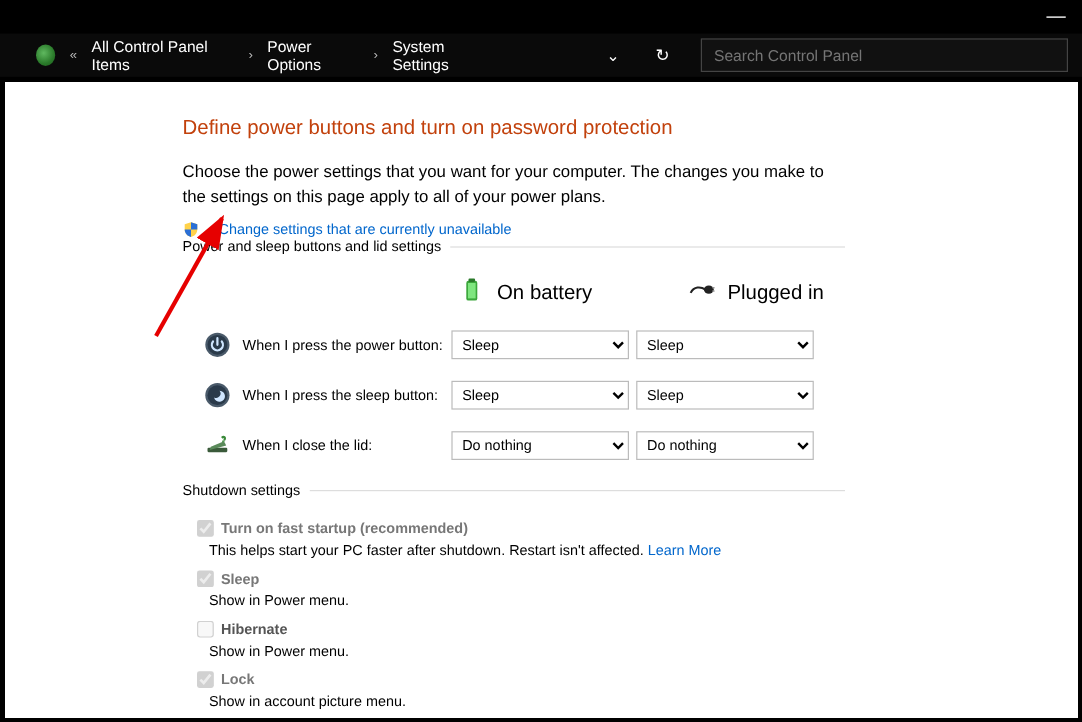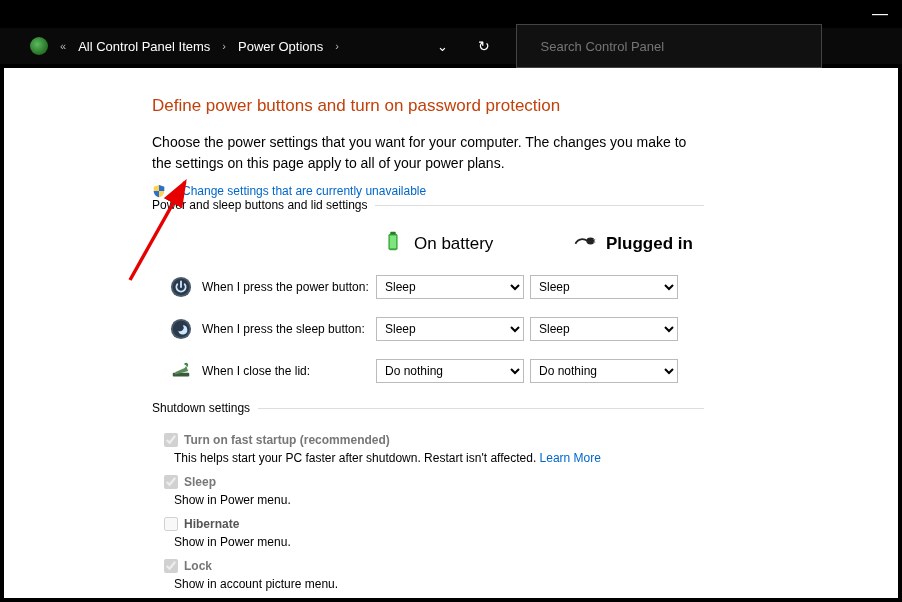--- a/index.html
+++ b/index.html
@@ -35,25 +35,25 @@
       border-radius: 50%;
       position: relative;
     }
     .breadcrumb-sep { color: #bbb; margin: 0 4px; font-size: 11px; }
     .breadcrumb-item { color: #fff; font-size: 13px; cursor: pointer; }
     .nav-chev { color: #fff; margin-left: 80px; font-size: 13px; padding: 0 6px; cursor: pointer; }
     .refresh-btn { color: #fff; font-size: 14px; padding: 0 8px; cursor: pointer; margin-left: 8px; }
     .search-box {
       margin-left: 10px;
       flex: 0 0 306px;
-      height: 44px;
+      height: 28px;
       border: 1px solid #444;
       background: #111;
       color: #4d7c0f;
-      padding: 0 24px;
+      padding: 0 10px;
       font-size: 13px;
       outline: none;
     }
     .content-frame {
       position: absolute;
       top: 68px; left: 4px; right: 4px; bottom: 4px;
       background: #fff;
       overflow: auto;
     }
     .content {
@@ -97,21 +97,21 @@
       align-items: center;
       margin-bottom: 18px;
     }
     .row-icon { width: 30px; display: flex; justify-content: center; margin-left: 14px; }
     .row-label { flex: 0 0 180px; font-size: 12px; padding-left: 6px; }
     .col-header {
       display: flex; align-items: center; gap: 10px;
       font-size: 17px;
     }
     .col-b { flex: 0 0 154px; margin-left: 230px; }
-    .col-p { flex: 0 0 154px; margin-left: 20px; font-weight: bold; }
+    .col-p { flex: 0 0 154px; margin-left: 20px; }
     select.dd {
       width: 148px;
       height: 24px;
       border: 1px solid #bbb;
       font-size: 12px;
       padding: 2px 4px;
       background: #fff;
       margin-right: 6px;
     }
     .shutdown-block { margin-top: 10px; }
@@ -138,20 +138,21 @@
   <span class="min-btn">—</span>
 </div>
 
 <div class="nav-bar">
   <span class="cp-icon"></span>
   <span class="breadcrumb-sep">«</span>
   <span class="breadcrumb-item">All Control Panel Items</span>
   <span class="breadcrumb-sep">›</span>
   <span class="breadcrumb-item">Power Options</span>
   <span class="breadcrumb-sep">›</span>
+  <span class="breadcrumb-item">System Settings</span>
   <span class="nav-chev">⌄</span>
   <span class="refresh-btn">↻</span>
   <input class="search-box" placeholder="Search Control Panel" style="">
 </div>
 
 <div class="content-frame">
   <div class="content">
 
     <h1 class="page-title">Define power buttons and turn on password protection</h1>
     <p class="subtitle">Choose the power settings that you want for your computer. The changes you make to the settings on this page apply to all of your power plans.</p>

